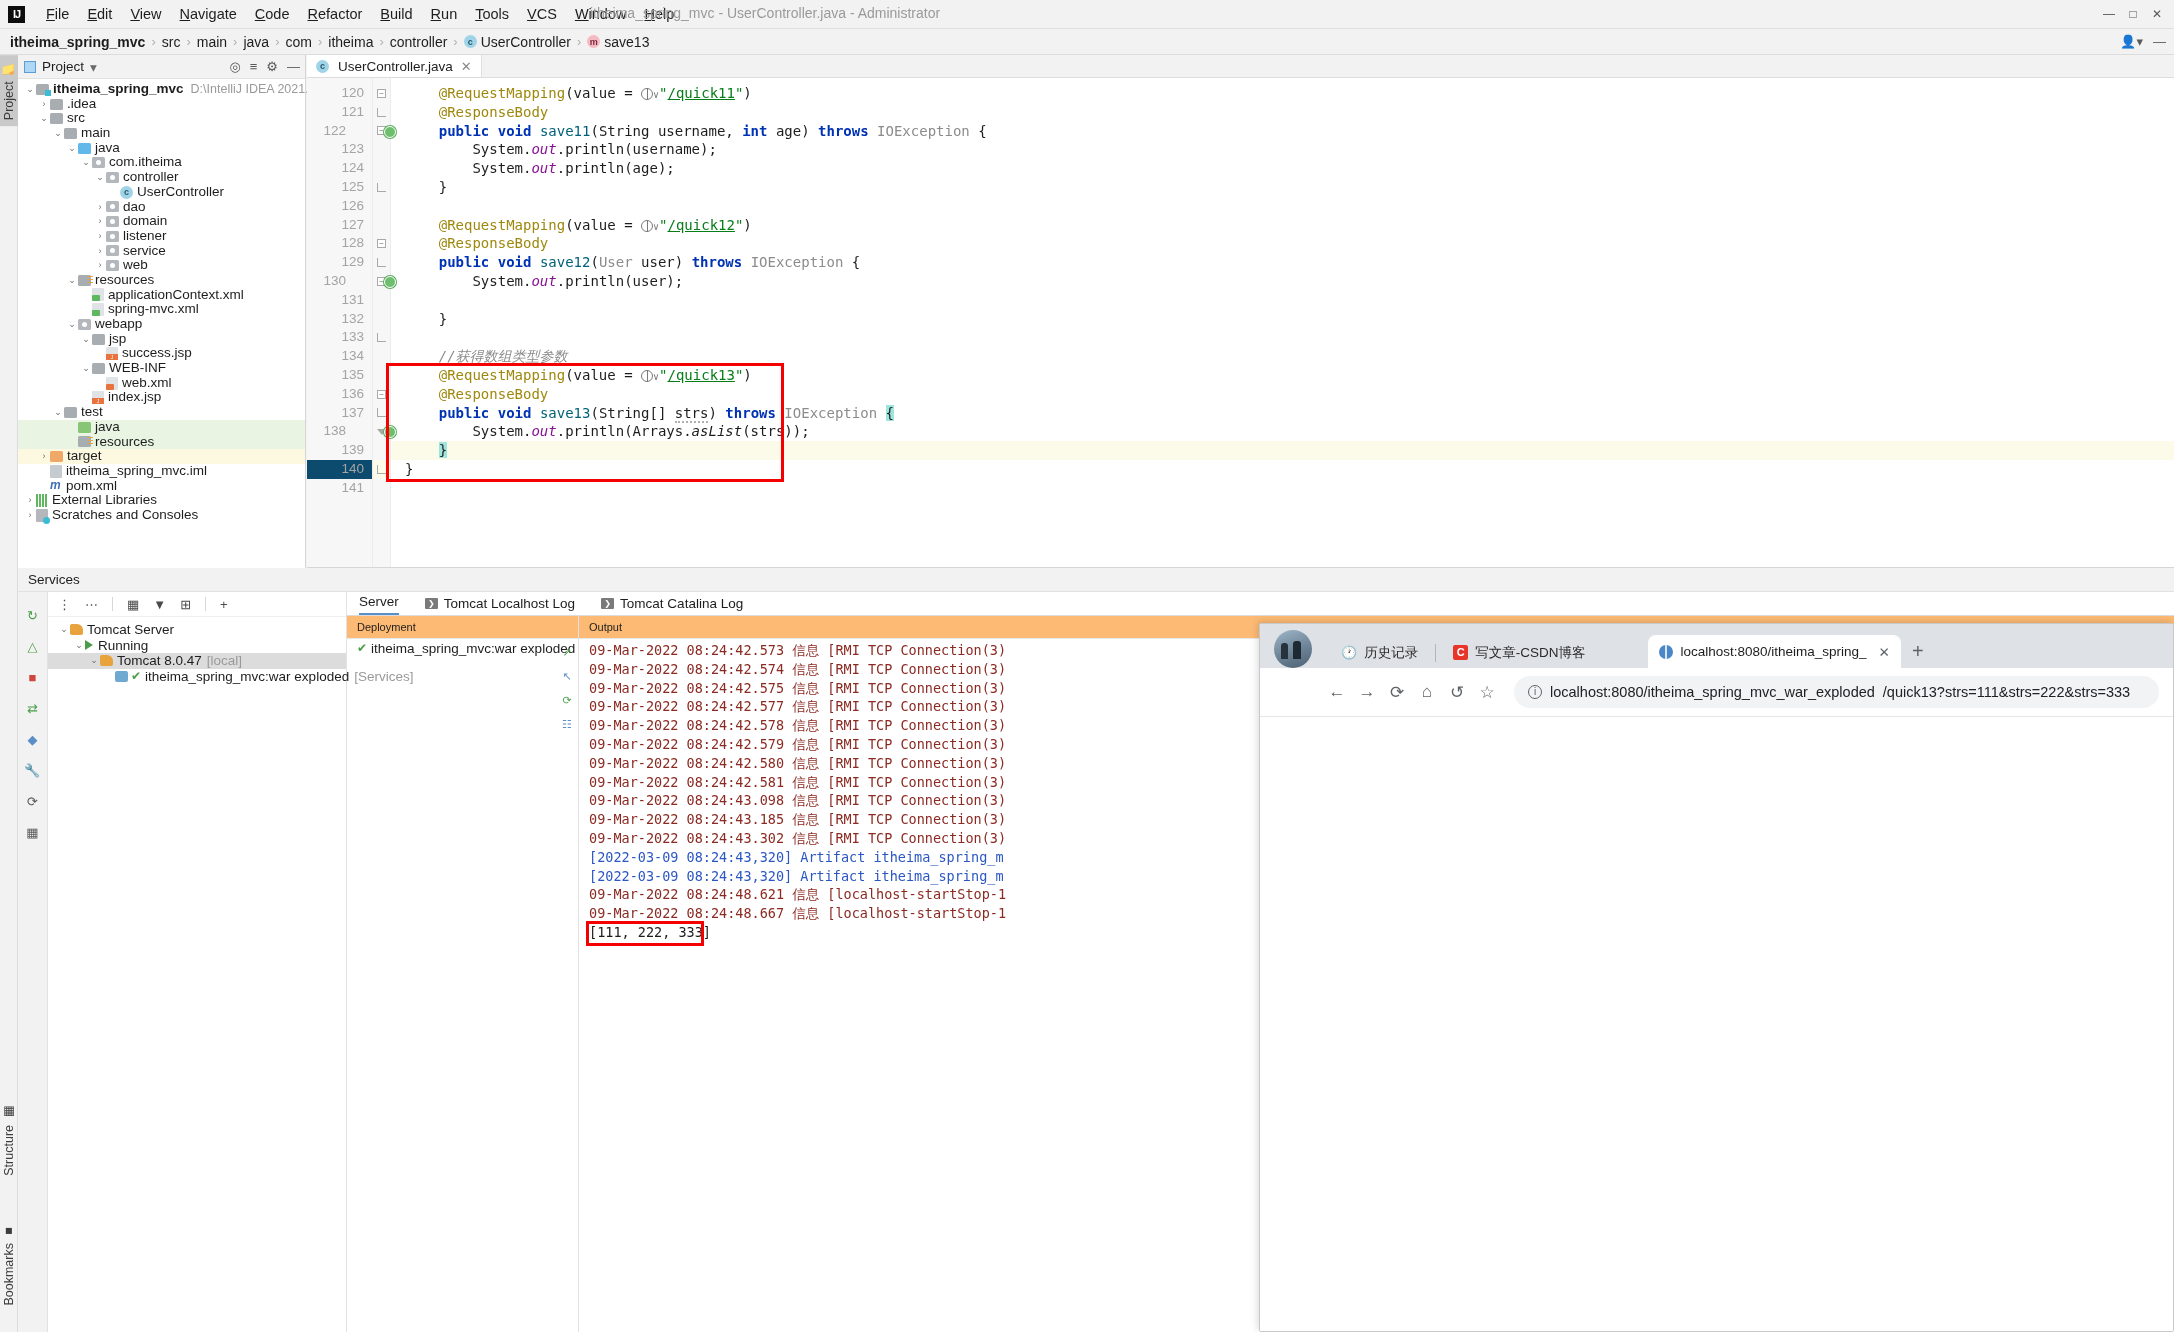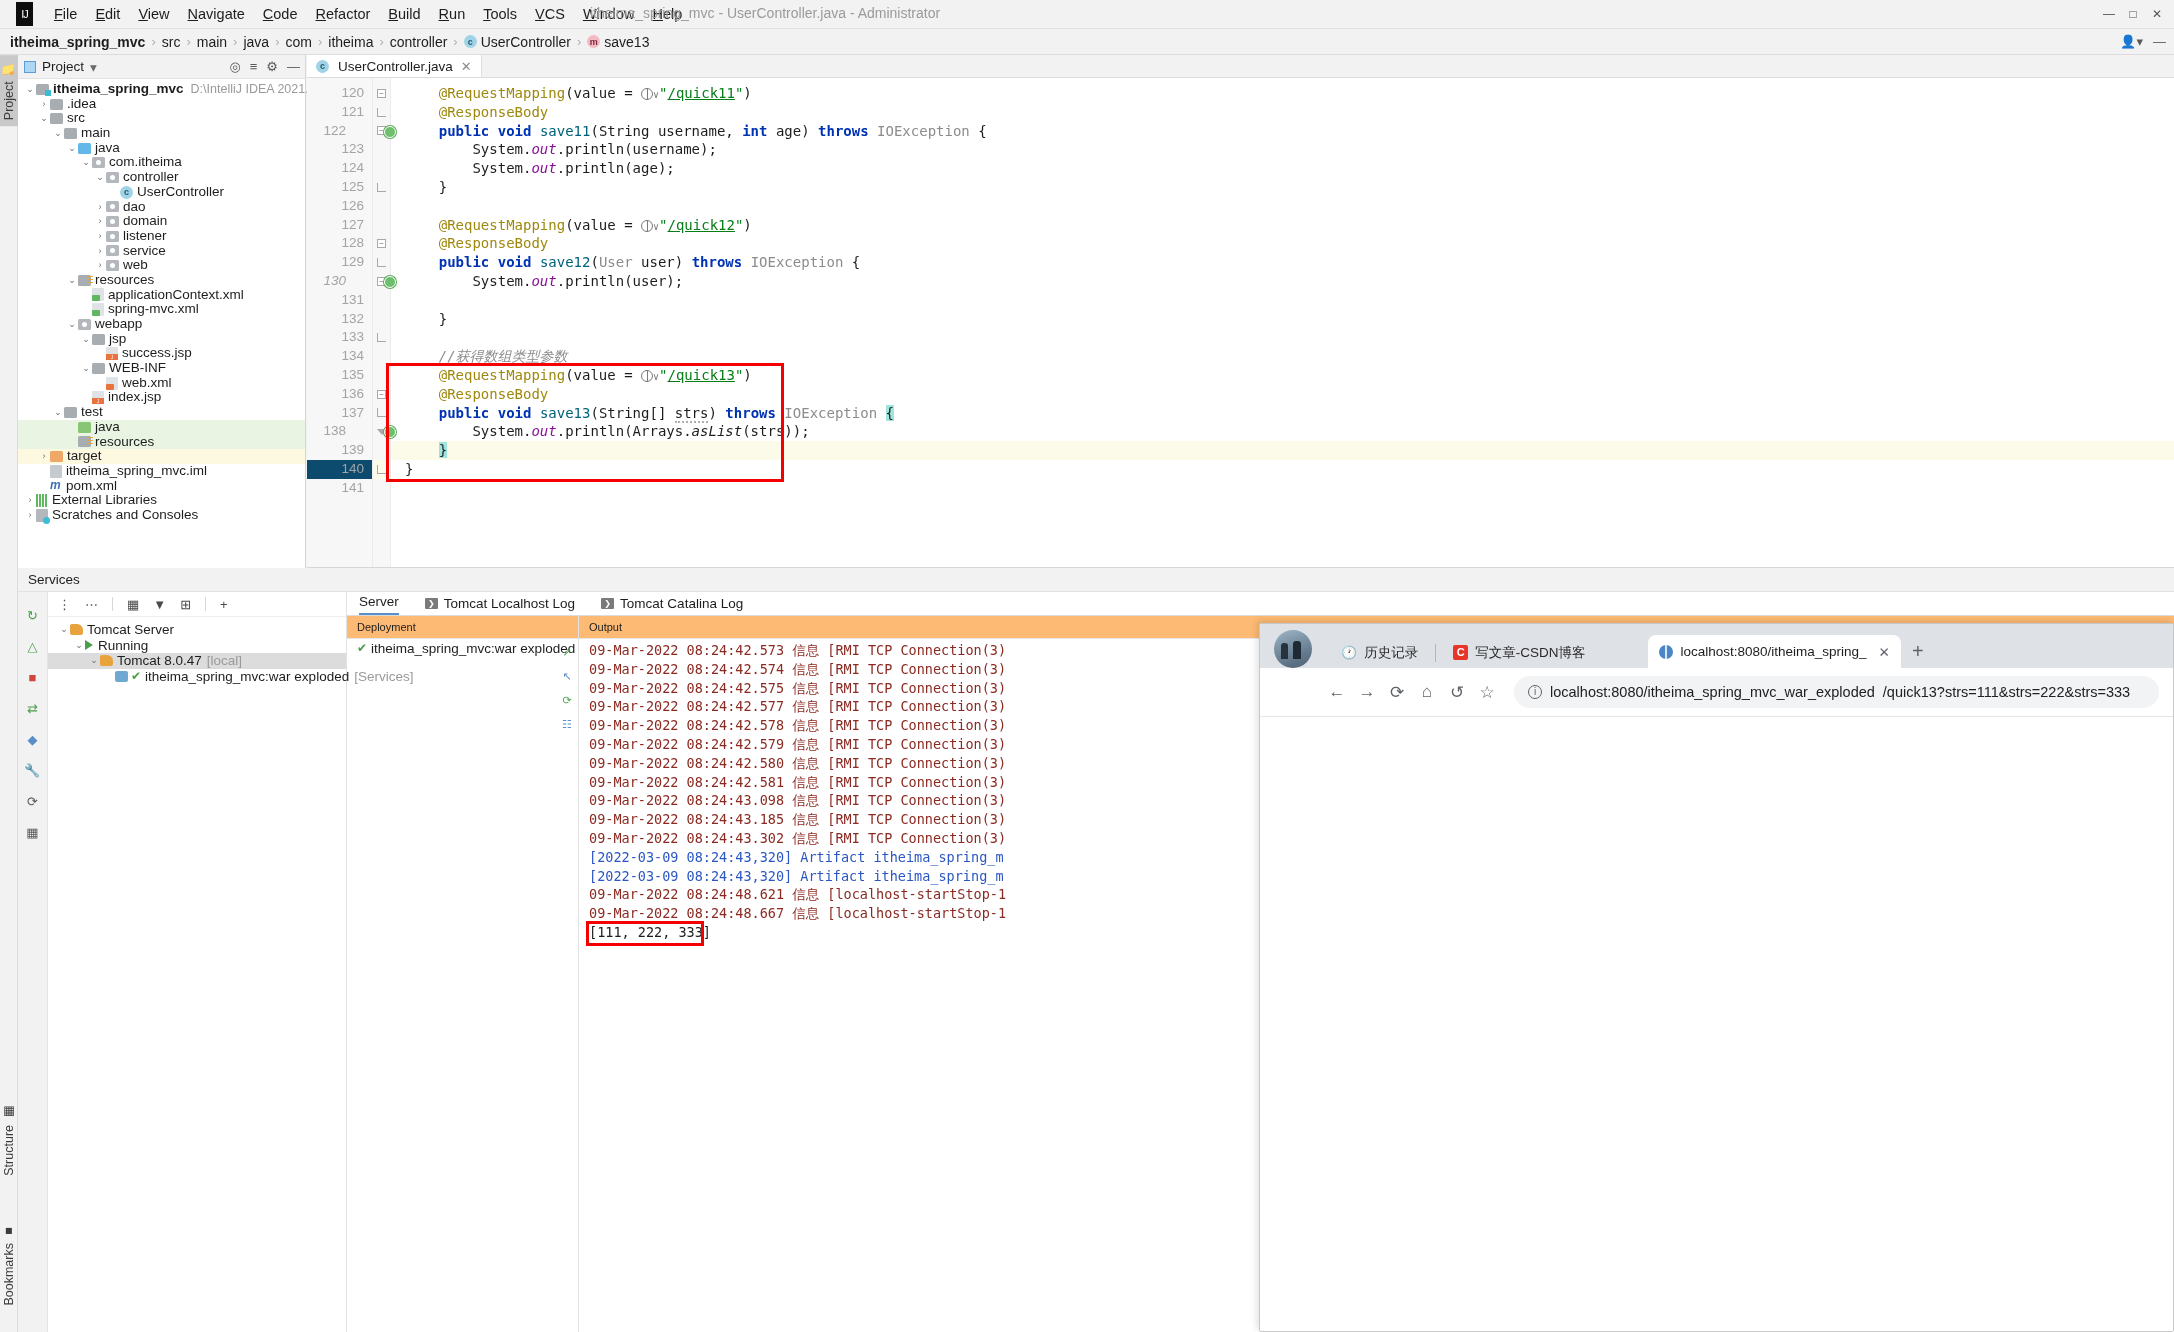--- a/index.html
+++ b/index.html
@@ -13,23 +13,23 @@
     overflow:hidden;
     position:relative;
   }
 
   
   #titlebar {
     height:29px; background:#f2f2f2; border-bottom:1px solid #e0e0e0;
     display:flex; align-items:center; padding:0 8px; position:relative;
   }
   #ij-logo {
-    width:17px; height:24px; background:#0d0d0d; color:#fff;
-    font-size:11px; font-weight:normal; display:flex; align-items:center;
-    justify-content:center; margin-right:12px; letter-spacing:-1px;margin-left:8px;
+    width:17px; height:17px; background:#0d0d0d; color:#fff;
+    font-size:11px; font-weight:bold; display:flex; align-items:center;
+    justify-content:center; margin-right:12px; letter-spacing:-1px;
   }
   .menu-item {
     padding:2px 9px; font-size:14.5px; color:#1d1d1d; cursor:default;
   }
   .menu-item u { text-decoration:underline; }
   #win-title {
     position:absolute; left:590px; top:5px;
     font-size:14px; color:#9a9a9a; white-space:nowrap;
   }
   #win-buttons { position:absolute; right:6px; top:3px; display:flex; gap:2px; }
@@ -539,21 +539,21 @@
           <div class="gline">120</div>
           <div class="gline">121</div>
           <div class="gline" style="padding-right: 26px;">122<span class="gmark"></span></div>
           <div class="gline">123</div>
           <div class="gline">124</div>
           <div class="gline">125</div>
           <div class="gline">126</div>
           <div class="gline">127</div>
           <div class="gline">128</div>
           <div class="gline">129</div>
-          <div class="gline" style="padding-right: 26px; font-style: italic;">130<span class="gmark"></span></div>
+          <div class="gline" style="padding-right: 26px;">130<span class="gmark"></span></div>
           <div class="gline">131</div>
           <div class="gline">132</div>
           <div class="gline">133</div>
           <div class="gline">134</div>
           <div class="gline">135</div>
           <div class="gline">136</div>
           <div class="gline">137</div>
           <div class="gline" style="padding-right: 26px;">138<span class="gmark"></span></div>
           <div class="gline">139</div>
           <div class="gline hl">140</div>

